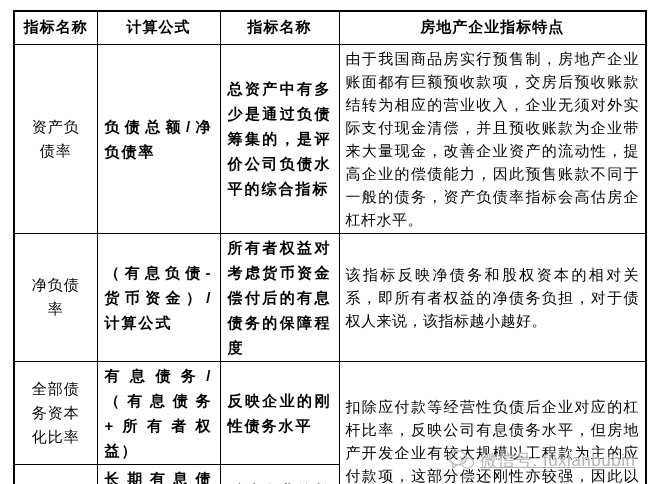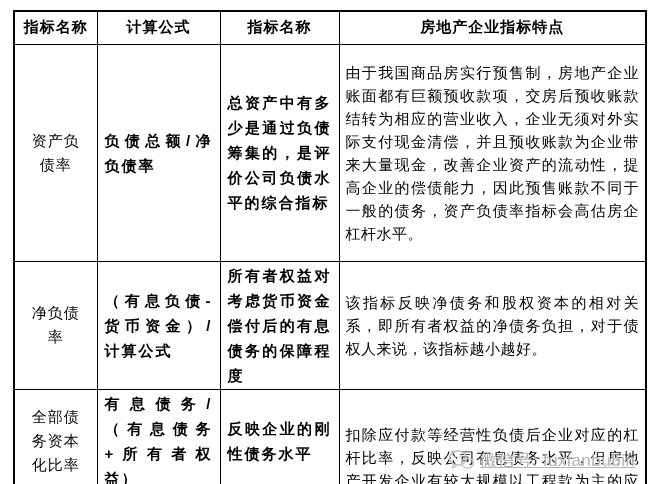--- a/index.html
+++ b/index.html
@@ -55,21 +55,21 @@
     text-align: justify;
     letter-spacing: 2px;
     line-height: 25px;
     padding: 1px 7px;
     font-weight: bold;
   }
   td.cell-feature {
     text-align: justify;
     letter-spacing: 0.5px;
     line-height: 23px;
-    padding: 16px 6px;
+    padding: 2px 6px;
     vertical-align: middle;
   }
 
   .watermark {
     position: absolute;
     left: 448px; top: 446px;
     height: 28px;
     display: flex;
     align-items: center;
     gap: 5px;

